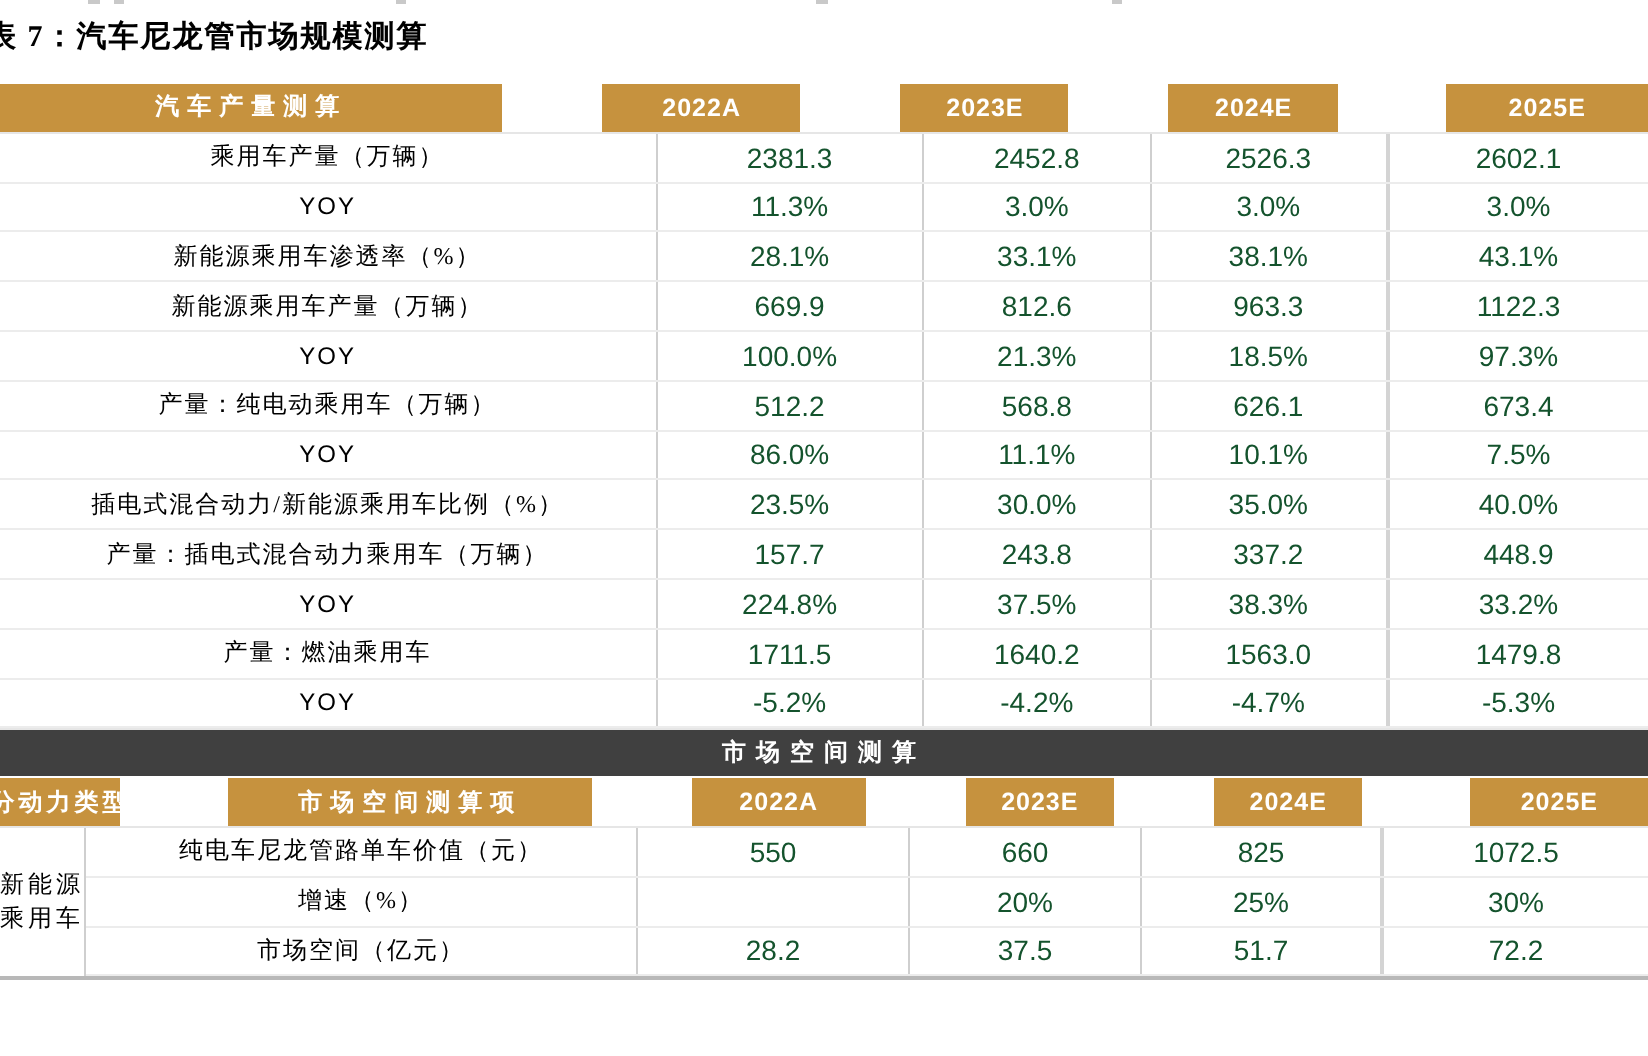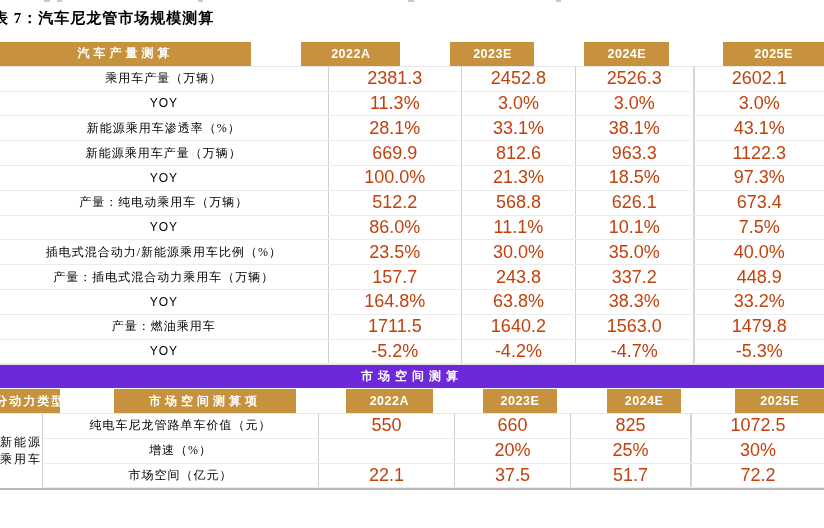--- a/index.html
+++ b/index.html
@@ -29,23 +29,23 @@
   .hdr-cn{font-family:"Liberation Serif",serif;font-size:12px;letter-spacing:4px;}
   .hdr-yr{font-size:12.5px;letter-spacing:0.5px;}
   .gap-r{border-right:6px solid #fff;}
   .gap-r-wide{border-right:10px solid #fff;}
   .hdr-row{border-bottom:1.5px solid #e6e6e6;gap:44px;}
   
   .drow{border-bottom:1.5px solid #ececec;}
   .v-r{border-right:1px solid #cfcfcf;}
   .v-r2{border-right:2px solid #d4d4d4;}
   .lab{font-family:"Liberation Serif",serif;font-size:12px;color:#000;letter-spacing:1px;}
-  .val{font-size:18px;color:#c2410c;}
-  
-  .band{background:#6d28d9;color:#fff;font-weight:bold;font-family:"Liberation Serif",serif;
+  .val{font-size:14px;color:#14532d;}
+  
+  .band{background:#404040;color:#fff;font-weight:bold;font-family:"Liberation Serif",serif;
         font-size:12px;letter-spacing:5px;display:flex;align-items:center;justify-content:center;
         height:24.8px;box-sizing:border-box;border-bottom:1.5px solid #fff;border-top:1.5px solid #e6e6e6;}
   
   .group-wrap{display:flex;border-bottom:2px solid #b8b8b8;}
   .group-cell{width:100px;box-sizing:border-box;border-right:1px solid #cfcfcf;
               display:flex;align-items:center;justify-content:center;
               font-family:"Liberation Serif",serif;font-size:12px;letter-spacing:2px;color:#000;}
   .group-rows{flex:1;}
   .group-rows .row:not(:last-child){border-bottom:1.5px solid #ececec;}
 </style>
@@ -131,22 +131,22 @@
         </div>
         <div class="row drow">
           <div class="cell c-label lab v-r">产量：插电式混合动力乘用车（万辆）</div>
           <div class="cell c-y1 val v-r" style="font-family: &quot;Liberation Sans&quot;, sans-serif;">157.7</div>
           <div class="cell c-y2 val v-r" style="font-family: &quot;Liberation Sans&quot;, sans-serif;">243.8</div>
           <div class="cell c-y3 val v-r2" style="font-family: &quot;Liberation Sans&quot;, sans-serif;">337.2</div>
           <div class="cell c-y4 val" style="font-family: &quot;Liberation Sans&quot;, sans-serif;">448.9</div>
         </div>
         <div class="row drow">
           <div class="cell c-label lab v-r" style="font-family: &quot;Liberation Sans&quot;, sans-serif;">YOY</div>
-          <div class="cell c-y1 val v-r" style="font-family: &quot;Liberation Sans&quot;, sans-serif;">164.8%</div>
-          <div class="cell c-y2 val v-r" style="font-family: &quot;Liberation Sans&quot;, sans-serif;">63.8%</div>
+          <div class="cell c-y1 val v-r" style="font-family: &quot;Liberation Sans&quot;, sans-serif;">224.8%</div>
+          <div class="cell c-y2 val v-r" style="font-family: &quot;Liberation Sans&quot;, sans-serif;">37.5%</div>
           <div class="cell c-y3 val v-r2" style="font-family: &quot;Liberation Sans&quot;, sans-serif;">38.3%</div>
           <div class="cell c-y4 val" style="font-family: &quot;Liberation Sans&quot;, sans-serif;">33.2%</div>
         </div>
         <div class="row drow">
           <div class="cell c-label lab v-r">产量：燃油乘用车</div>
           <div class="cell c-y1 val v-r" style="font-family: &quot;Liberation Sans&quot;, sans-serif;">1711.5</div>
           <div class="cell c-y2 val v-r" style="font-family: &quot;Liberation Sans&quot;, sans-serif;">1640.2</div>
           <div class="cell c-y3 val v-r2" style="font-family: &quot;Liberation Sans&quot;, sans-serif;">1563.0</div>
           <div class="cell c-y4 val" style="font-family: &quot;Liberation Sans&quot;, sans-serif;">1479.8</div>
         </div>
@@ -182,21 +182,21 @@
           </div>
           <div class="row drow">
             <div class="cell c-item lab v-r">增速（%）</div>
             <div class="cell c-y1 val v-r" style="font-family: &quot;Liberation Sans&quot;, sans-serif;"></div>
             <div class="cell c-y2 val v-r" style="font-family: &quot;Liberation Sans&quot;, sans-serif;">20%</div>
             <div class="cell c-y3 val v-r2" style="font-family: &quot;Liberation Sans&quot;, sans-serif;">25%</div>
             <div class="cell c-y4 val" style="font-family: &quot;Liberation Sans&quot;, sans-serif;">30%</div>
           </div>
           <div class="row drow">
             <div class="cell c-item lab v-r">市场空间（亿元）</div>
-            <div class="cell c-y1 val v-r" style="font-family: &quot;Liberation Sans&quot;, sans-serif;">22.1</div>
+            <div class="cell c-y1 val v-r" style="font-family: &quot;Liberation Sans&quot;, sans-serif;">28.2</div>
             <div class="cell c-y2 val v-r" style="font-family: &quot;Liberation Sans&quot;, sans-serif;">37.5</div>
             <div class="cell c-y3 val v-r2" style="font-family: &quot;Liberation Sans&quot;, sans-serif;">51.7</div>
             <div class="cell c-y4 val" style="font-family: &quot;Liberation Sans&quot;, sans-serif;">72.2</div>
           </div>
         </div>
     </div>
 
   </div>
 </div>
 

